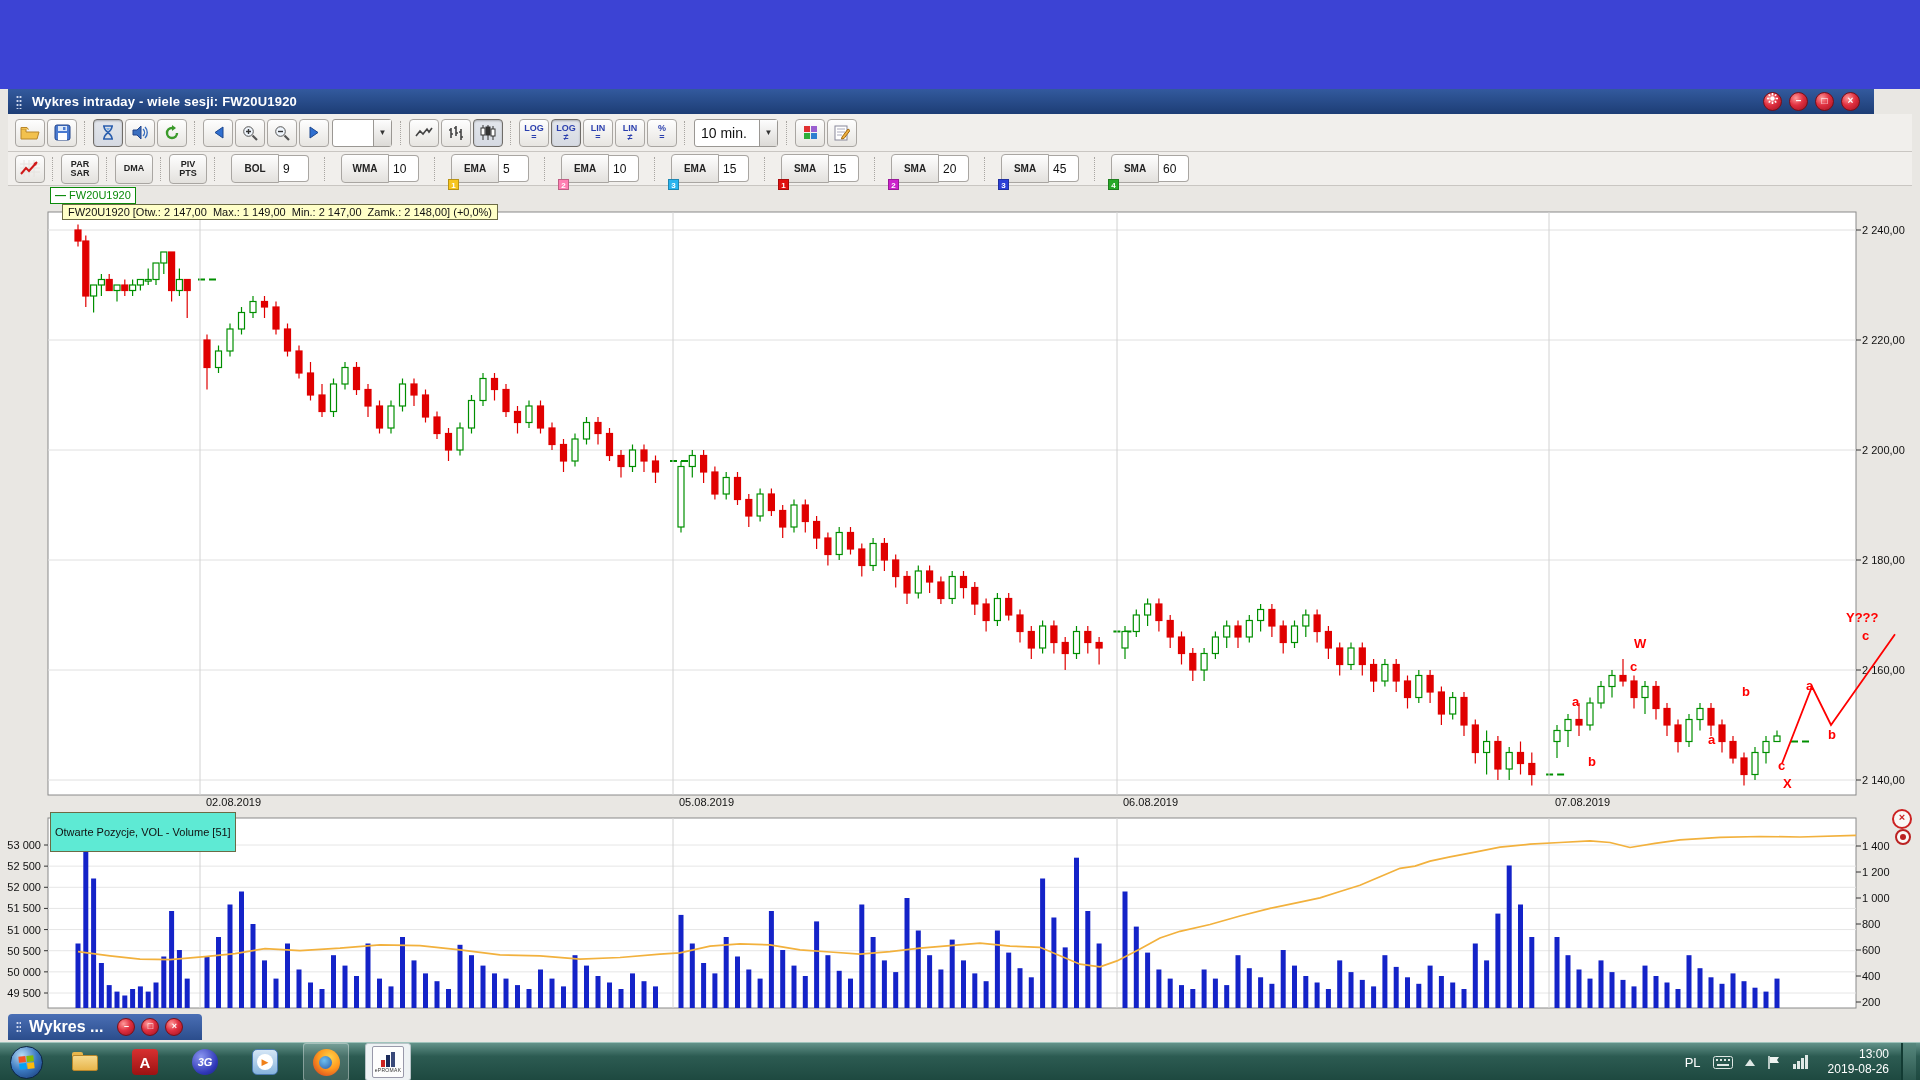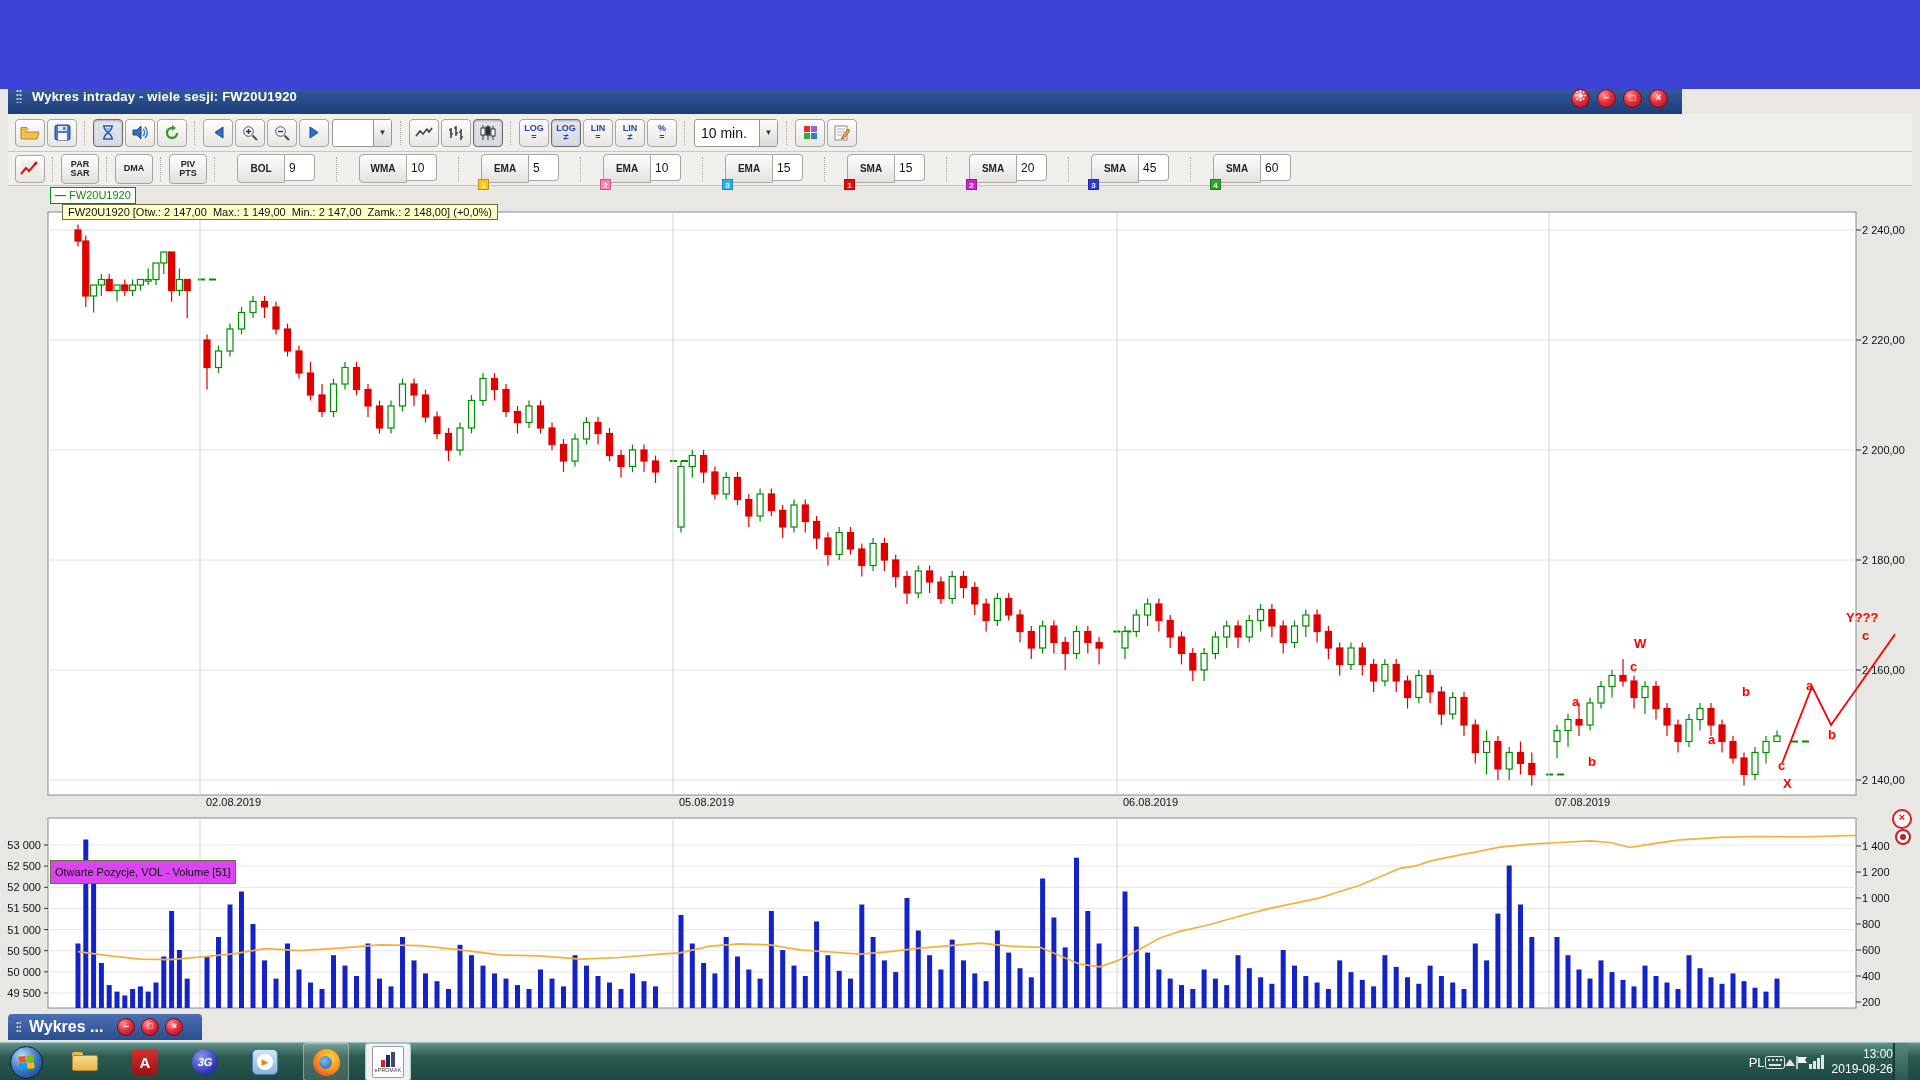--- a/index.html
+++ b/index.html
@@ -3,22 +3,22 @@
 <meta charset="utf-8">
 <style>
   html,body{margin:0;padding:0;}
   body{width:1920px;height:1080px;position:relative;overflow:hidden;
        background:#e9e7e3;font-family:"Liberation Sans",sans-serif;
        -webkit-font-smoothing:antialiased;}
   .abs{position:absolute;}
   
   #top-band{left:0;top:0;width:1920px;height:89px;background:#3c43d4;}
   
-  #titlebar{left:8px;top:89px;width:1674px;height:25px;
-    background:linear-gradient(#335a9e,#1d3d75);display:flex;align-items:flex-start;color:#fff;}
+  #titlebar{left:8px;top:89px;width:1866px;height:25px;
+    background:linear-gradient(#335a9e,#1d3d75);display:flex;align-items:center;color:#fff;}
   #titlebar .grip{width:6px;height:14px;margin:0 10px 0 8px;
     background:radial-gradient(circle,#cfd8ef 1px,transparent 1.2px);background-size:3px 4px;}
   #title-text{font-size:13px;font-weight:bold;letter-spacing:.2px;}
   #titlebar-controls{margin-left:auto;display:flex;gap:7px;padding-right:14px;}
   .rbtn{width:17px;height:17px;border-radius:50%;border:1px solid #7a0f16;
     background:radial-gradient(circle at 35% 30%,#ff9a9a,#e03040 45%,#a01020);
     color:#fff;font-size:10px;line-height:15px;text-align:center;font-weight:bold;}
   
   .toolbar{left:8px;width:1904px;background:#f1efec;border-bottom:1px solid #c9c6c2;
     display:flex;align-items:center;padding-left:6px;box-sizing:border-box;}
@@ -32,38 +32,38 @@
   .sep{width:1px;height:24px;margin:0 6px;border-left:1px dotted #a8a5a1;}
   .txt2{font-size:9px;line-height:9px;text-align:center;color:#222;font-weight:bold;}
   .bluestack{font-size:9px;line-height:9px;text-align:center;color:#2b3fae;font-weight:bold;
     font-family:Liberation Sans, sans-serif;}
   .combo{height:26px;background:#fff;border:1px solid #9a9793;border-radius:3px;
     display:flex;align-items:center;margin:0 2px;}
   .combo .val{font-size:14px;padding:0 6px;color:#111;flex:1;}
   .combo .arrow{width:17px;height:100%;background:linear-gradient(#fdfdfd,#dcdad6);
     border-left:1px solid #9a9793;display:flex;align-items:center;justify-content:center;
     font-size:8px;color:#333;}
-  .ind-wrap{display:flex;position:relative;margin:0 15px;}
+  .ind-wrap{display:flex;align-items:center;position:relative;margin:0 9px;}
   .ind-label{height:27px;min-width:38px;border:1px solid #a9a6a2;border-radius:4px 0 0 4px;
     background:linear-gradient(#fefefe,#e3e1dd);display:flex;align-items:center;justify-content:center;
     font-size:10px;font-weight:bold;color:#222;padding:0 4px;}
   .ind-val{height:27px;width:30px;border:1px solid #a9a6a2;border-left:none;border-radius:0 4px 4px 0;
     background:#fff;display:flex;align-items:center;padding-left:4px;font-size:12px;color:#111;box-sizing:border-box;}
   .badge{position:absolute;left:-3px;bottom:-7px;width:11px;height:11px;font-size:8px;line-height:11px;
     text-align:center;color:#fff;font-weight:bold;border:1px solid rgba(0,0,0,.25);box-sizing:border-box;}
   .txtbtn{height:28px;min-width:36px;border:1px solid #a9a6a2;border-radius:4px;
     background:linear-gradient(#fefefe,#e3e1dd);display:flex;align-items:center;justify-content:center;margin:0 1px;}
   
   #legend-chip{left:50px;top:187px;border:1px solid #0a8a0a;background:#fff;
     font-size:11px;color:#0a8a0a;padding:0 4px;height:15px;line-height:15px;z-index:6;}
   #legend-chip .dash{font-weight:bold;}
   #info-bar{left:62px;top:204px;background:#ffffc8;border:1px solid #6b6b45;color:#111;
     font-size:11px;padding:1px 5px;z-index:6;white-space:pre;}
-  #vol-label{left:50px;top:860px;background:#d946ef;border:1px solid #6b6b45;color:#111;
-    font-size:11px;padding:4px 4px;height:14px;line-height:14px;z-index:6;}
+  #vol-label{left:50px;top:812px;background:#5eead4;border:1px solid #6b6b45;color:#111;
+    font-size:11px;padding:12px 4px;height:14px;line-height:14px;z-index:6;}
   
   #vol-close-btn{left:1892px;top:809px;width:16px;height:16px;border-radius:50%;border:2px solid #c22;
     color:#c22;background:#faf8f6;font-size:11px;line-height:13px;text-align:center;font-weight:bold;z-index:6;}
   #vol-target-btn{left:1895px;top:829px;width:12px;height:12px;border-radius:50%;border:2px solid #b22;
     background:#faf8f6;z-index:6;}
   #vol-target-btn i{position:absolute;left:3px;top:3px;width:6px;height:6px;border-radius:50%;background:#b22;}
   
   #mini-bar{left:8px;top:1014px;width:194px;height:26px;border-radius:4px 4px 0 0;
     background:linear-gradient(#4a6fb5,#2b4d8c);display:flex;align-items:center;color:#fff;z-index:6;}
   #mini-bar .grip{width:5px;height:13px;margin:0 8px;
@@ -77,21 +77,21 @@
     display:flex;align-items:center;z-index:7;}
   #start-orb{width:33px;height:33px;border-radius:50%;margin:0 12px 0 10px;position:relative;
     background:radial-gradient(circle at 35% 28%,#b8ddf5,#3a78c0 50%,#16346e);border:1px solid #0c2444;box-sizing:border-box;}
   #start-orb .flag{position:absolute;left:8px;top:9px;width:15px;height:13px;transform:rotate(-6deg);
     display:grid;grid-template-columns:7px 7px;grid-template-rows:6px 6px;gap:1px;}
   #start-orb .flag i{display:block;}
   .tb-slot{width:44px;height:36px;display:flex;align-items:center;justify-content:center;margin:0 8px;}
   .tb-slot.boxed{border:1px solid rgba(255,255,255,.35);border-radius:3px;
     background:rgba(255,255,255,.14);}
   .tb-slot.active{border:1px solid #b8c4c8;border-radius:3px;background:#eef2f4;}
-  #tray{margin-left:auto;display:flex;align-items:center;color:#fff;padding-right:12px;}
+  #tray{margin-left:auto;display:flex;align-items:center;gap:12px;color:#fff;padding-right:4px;}
   #tray-lang{font-size:13px;}
   #tray-clock{text-align:right;font-size:12px;line-height:15px;margin-left:6px;}
   #show-desktop{width:13px;height:38px;background:linear-gradient(#57887e,#2a564d);
     border-left:2px solid #123b33;}
   .tri-up{width:0;height:0;border-left:5px solid transparent;border-right:5px solid transparent;
     border-bottom:7px solid #dfe8e5;}
   
   .folder-ico{width:26px;height:20px;position:relative;}
   .folder-ico .tab{position:absolute;left:0;top:0;width:11px;height:5px;background:#e8b64c;border-radius:2px 2px 0 0;}
   .folder-ico .body{position:absolute;left:0;top:3px;width:26px;height:16px;border-radius:2px;

